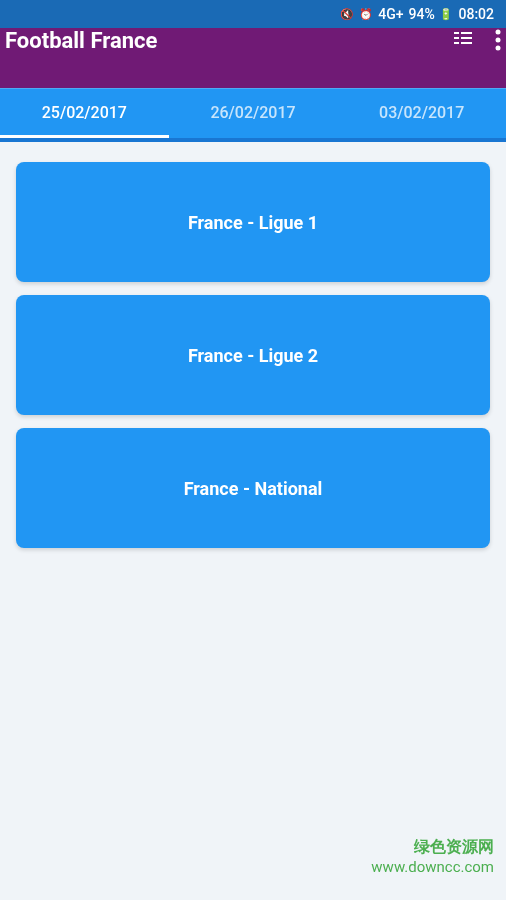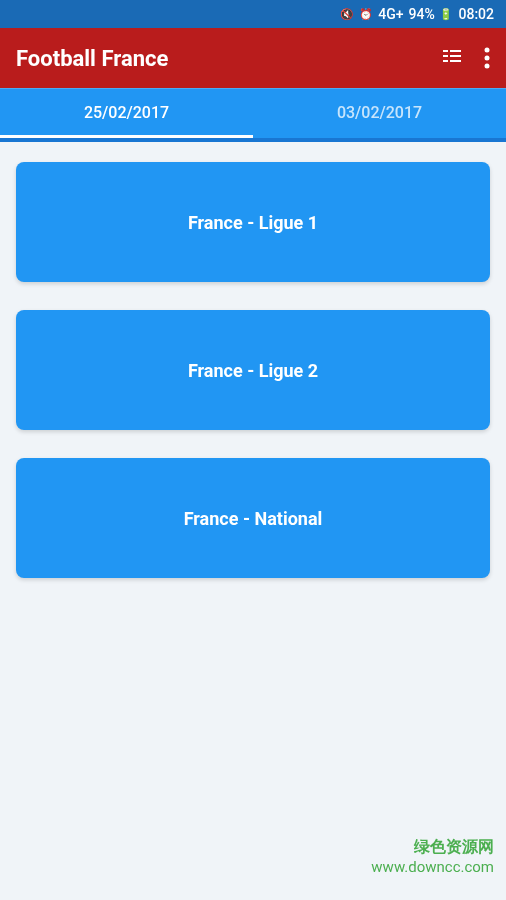--- a/index.html
+++ b/index.html
@@ -31,26 +31,26 @@
     }
 
     .status-text {
       color: white;
       font-size: 14px;
       font-weight: 500;
     }
 
     
     .app-bar {
-      background: #b91c1c;
+      background: #701a75;
       height: 60px;
       display: flex;
-      align-items: center;
+      align-items: flex-start;
       justify-content: space-between;
-      padding: 0 16px;
+      padding: 0 5px;
     }
 
     .app-title {
       color: white;
       font-size: 22px;
       font-weight: bold;
     }
 
     .app-bar-actions {
       display: flex;
@@ -97,21 +97,21 @@
     .tab-divider {
       height: 4px;
       background: #1976D2;
     }
 
     
     .content {
       padding: 20px 16px;
       display: flex;
       flex-direction: column;
-      gap: 28px;
+      gap: 13px;
       background: #f0f4f8;
     }
 
     
     .league-card {
       background: #2196F3;
       border-radius: 8px;
       height: 120px;
       display: flex;
       align-items: center;
@@ -186,20 +186,23 @@
       </svg>
     </span>
   </div>
 </div>
 
 <div class="date-tabs">
   <div class="date-tab active">
     <span>25/02/2017</span>
   </div>
   <div class="date-tab">
+    <span>26/02/2017</span>
+  </div>
+  <div class="date-tab">
     <span>03/02/2017</span>
   </div>
 </div>
 
 <div class="tab-divider"></div>
 
 <div class="content">
   <div class="league-card">
     <span class="league-card-title">France - Ligue 1</span>
   </div>

